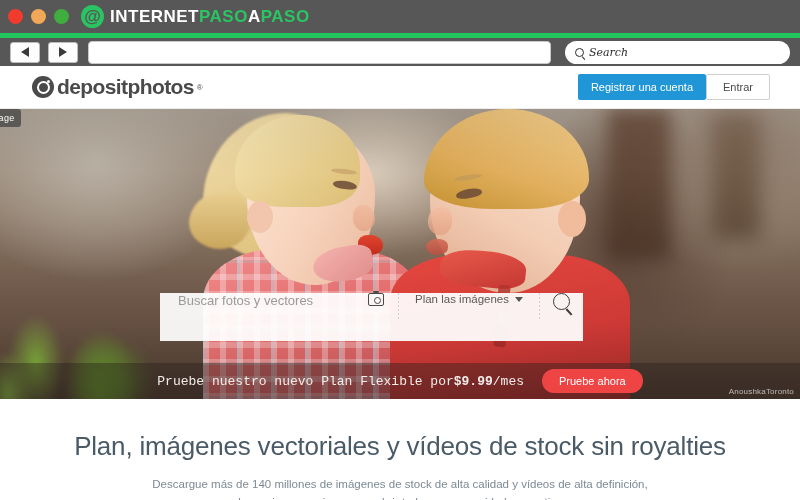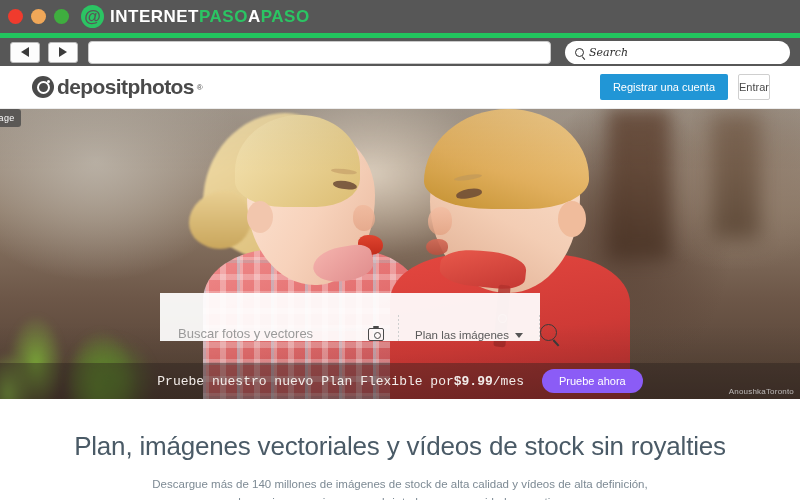--- a/index.html
+++ b/index.html
@@ -152,36 +152,36 @@
     background: #ffffff;
   }
   .dp-word {
     font-size: 21px;
     font-weight: bold;
     color: #4a4a4a;
     letter-spacing: -0.6px;
   }
   .dp-reg { font-size: 8px; color: #4a4a4a; vertical-align: super; }
 
-  .header-right { margin-left: auto; display: flex; align-items: flex-start; gap: 10px; }
+  .header-right { margin-left: auto; display: flex; align-items: flex-start; }
   .btn-register {
     background: #2196d6;
     color: #ffffff;
     font-size: 11px;
     padding: 7px 13px;
     border: none;
     border-radius: 2px;
     cursor: pointer;
     white-space: nowrap;
   }
   .btn-login {
     background: #ffffff;
     color: #4a4a4a;
     font-size: 11px;
-    padding: 6px 0;
+    padding: 6px 16px;
     border: 1px solid #cfcfcf;
     border-radius: 2px;
     cursor: pointer;
   }
 
   
   .hero {
     position: relative;
     height: 290px;
     overflow: hidden;
@@ -413,24 +413,24 @@
     padding: 4px 6px;
     border-radius: 0 3px 3px 0;
     letter-spacing: .3px;
   }
 
   
   .hero-search {
     position: absolute;
     left: 160px; top: 232px;
     transform: translateY(-100%);
-    width: 380px; height: 48px;
+    width: 423px; height: 48px;
     background: rgba(255,255,255,.93);
     display: flex;
-    align-items: flex-end;
+    align-items: flex-start;
   }
   .hs-input {
     flex: 1;
     border: none; outline: none;
     background: transparent;
     font-family: "Liberation Sans", sans-serif;
     font-size: 13px;
     color: #8d8d8d;
     padding-left: 18px;
   }
@@ -511,21 +511,21 @@
     gap: 18px;
   }
   .promo-text {
     color: #f2ece9;
     font-size: 13px;
     white-space: nowrap;
     font-family: Liberation Mono, monospace;
   }
   .promo-text b { font-weight: bold; }
   .promo-btn {
-    background: #8b5cf6;
+    background: #ef4444;
     color: #ffffff;
     font-size: 11px;
     border: none;
     border-radius: 14px;
     padding: 6px 17px;
     cursor: pointer;
     white-space: nowrap;
   }
   .credit {
     position: absolute;

